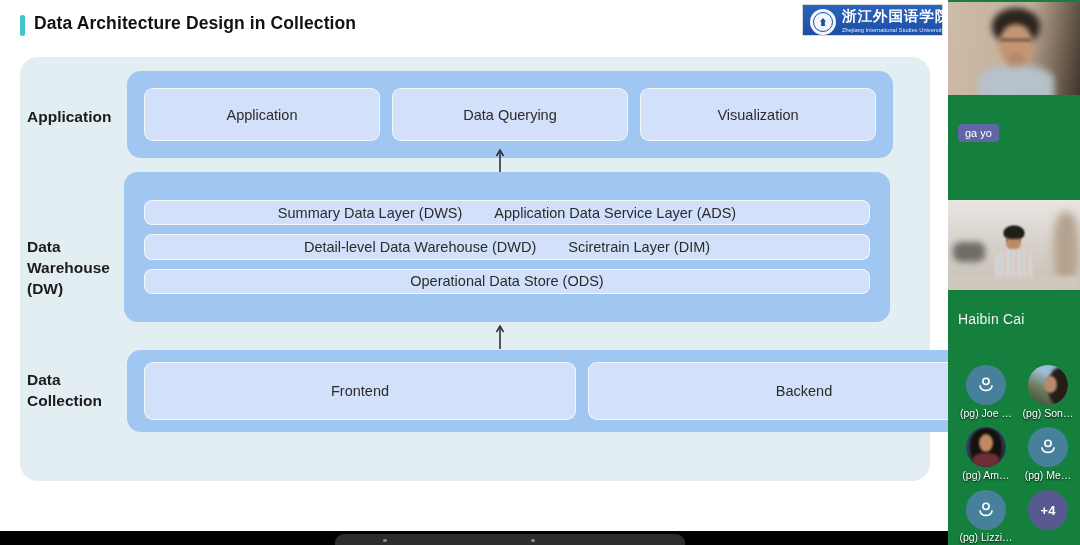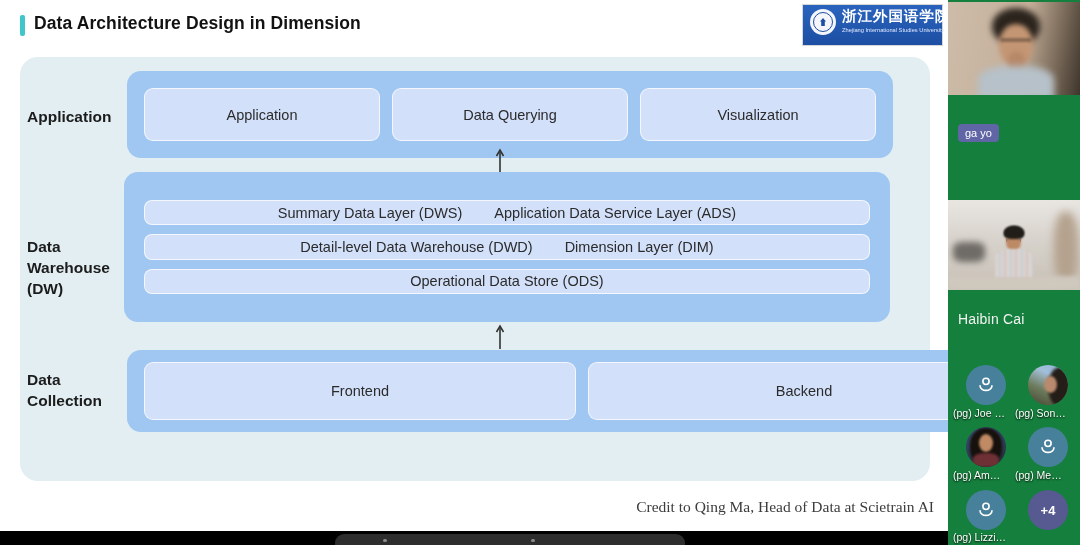--- a/index.html
+++ b/index.html
@@ -6,21 +6,21 @@
   html,body { background:#000; }
   body { font-family:"Liberation Sans","DejaVu Sans",sans-serif; }
   #stage { position:relative; width:1080px; height:545px; background:#000; overflow:hidden; }
 
   
   #slide { position:absolute; left:0; top:0; width:948px; height:531px; background:#ffffff; }
 
   .title-accent { position:absolute; left:20px; top:15px; width:5px; height:21px; background:#3fc6c9; border-radius:2px; }
   .page-title { position:absolute; left:34px; top:13px; font-size:17.5px; font-weight:700; color:#121212; letter-spacing:.1px; }
 
-  .uni-logo { position:absolute; left:802px; top:4px; width:141px; height:42px; background:linear-gradient(180deg,#2a63be,#1d4fa3); border:1px solid #d6d6d6; display:flex; align-items:center; }
+  .uni-logo { position:absolute; left:802px; top:4px; width:141px; height:32px; background:linear-gradient(180deg,#2a63be,#1d4fa3); border:1px solid #d6d6d6; display:flex; align-items:center; }
   .logo-emblem { position:absolute; left:7px; top:4px; width:26px; height:26px; background:#f4f6fb; border-radius:50%; }
   .logo-emblem::before { content:""; position:absolute; left:3px; top:3px; right:3px; bottom:3px; border:1.6px solid #1d4fa3; border-radius:50%; }
   .logo-emblem::after { content:""; position:absolute; left:10px; top:9px; width:6px; height:8px; background:#1d4fa3; clip-path:polygon(50% 0,100% 45%,80% 45%,80% 100%,20% 100%,20% 45%,0 45%); }
   .logo-cn { position:absolute; left:39px; top:2px; width:98px; font-size:14.5px; font-weight:700; color:#ffffff; letter-spacing:1px; white-space:nowrap; }
   .logo-en { position:absolute; left:39px; top:22px; width:120px; font-size:6.5px; color:#dfe8ff; transform:scale(.88); transform-origin:left top; white-space:nowrap; }
 
   .canvas { position:absolute; left:20px; top:57px; width:910px; height:424px; background:#e2eef2; border-radius:18px; }
 
   .row-label { position:absolute; width:96px; font-size:15.5px; font-weight:600; color:#1c1c1c; line-height:21px; }
   #lbl-app { left:27px; top:106px; }
@@ -74,21 +74,21 @@
   #art2 .shirt2{ left:47px; top:49px; width:38px; height:28px; border-radius:35% 35% 0 0; filter:blur(1px);
                  background:repeating-linear-gradient(90deg,#d9d3cf 0 4px,#c9ccd6 4px 6px,#d9d3cf 6px 9px,#d6c3c2 9px 11px); }
   #art2 .desk  { left:0; top:76px; width:132px; height:14px; background:#cfc8bd; filter:blur(2px); }
 
   .name-badge { position:absolute; left:10px; top:124px; padding:3px 7px; background:#6065a5; border-radius:4px; font-size:11px; color:#fff; }
   .name-plain { position:absolute; left:10px; top:311px; font-size:14px; color:#f2f2f2; letter-spacing:.2px; }
 
   .avatar { position:absolute; width:40px; height:40px; border-radius:50%; overflow:hidden; display:flex; align-items:center; justify-content:center; }
   .avatar.teal { background:#47809b; }
   .avatar.more { background:#565a90; font-size:13px; font-weight:600; color:#fff; }
-  .av-label { position:absolute; width:66px; font-size:10.5px; color:#fff; text-align:left; white-space:nowrap; text-shadow:0 1px 2px #000; }
+  .av-label { position:absolute; width:66px; font-size:10.5px; color:#fff; text-align:center; white-space:nowrap; text-shadow:0 1px 2px #000; }
 
   .c1 { left:18px; } .c2 { left:80px; }
   .r1 { top:365px; } .r2 { top:427px; } .r3 { top:490px; }
   .l1 { top:407px; } .l2 { top:469px; } .l3 { top:531px; }
   .lc1 { left:5px; } .lc2 { left:67px; }
 
   
   .ph { position:absolute; }
   #av-son { background:linear-gradient(205deg,#8fb4d8 0%,#a3bfd9 30%,#6d7d5e 62%,#46422f 100%); }
   #av-son .ph.hairS { right:-4px; top:2px; width:24px; height:40px; background:#241d18; border-radius:50%; filter:blur(1.5px); }
@@ -99,21 +99,21 @@
   #av-am .ph.topA  { left:7px; top:26px; width:26px; height:14px; background:#6e3034; border-radius:40% 40% 0 0; filter:blur(1px); }
 </style>
 </head>
 <body>
 
 <div id="stage">
 
   <div id="slide">
 
     <div class="title-accent"></div>
-    <div class="page-title">Data Architecture Design in Dimension</div>
+    <div class="page-title">Data Architecture Design in Collection</div>
 
     <div class="uni-logo">
       <div class="logo-emblem"></div>
       <div class="logo-cn">浙江外国语学院</div>
       <div class="logo-en">Zhejiang International Studies University</div>
     </div>
 
     <div class="canvas"></div>
 
     <div class="row-label" id="lbl-app">Application</div>
@@ -131,39 +131,38 @@
       <polyline points="2.5,8 6,2 9.5,8" fill="none" stroke="#333" stroke-width="1.6"></polyline>
     </svg>
 
     <div class="row-box" id="row-dw">
       <div class="bar">
         <span>Summary Data Layer (DWS)</span>
         <span>Application Data Service Layer (ADS)</span>
       </div>
       <div class="bar">
         <span>Detail-level Data Warehouse (DWD)</span>
-        <span>Dimension Layer (DIM)</span>
+        <span>Sciretrain Layer (DIM)</span>
       </div>
       <div class="bar">
         <span>Operational Data Store (ODS)</span>
 
       </div>
     </div>
 
     <svg class="up-arrow" id="arrow-2" viewBox="0 0 12 26">
       <line x1="6" y1="25" x2="6" y2="4" stroke="#333" stroke-width="1.6"></line>
       <polyline points="2.5,8 6,2 9.5,8" fill="none" stroke="#333" stroke-width="1.6"></polyline>
     </svg>
 
     <div class="row-box" id="row-dc">
       <div class="cell">Frontend</div>
       <div class="cell">Backend</div>
     </div>
 
-    <div class="credit">Credit to Qing Ma, Head of Data at Scietrain AI</div>
 
     <div class="bottom-strip">
       <div class="toolbar-hint">
         <i class="d1"></i>
         <i class="d2"></i>
       </div>
     </div>
   </div>
 
   <div id="sidebar">

